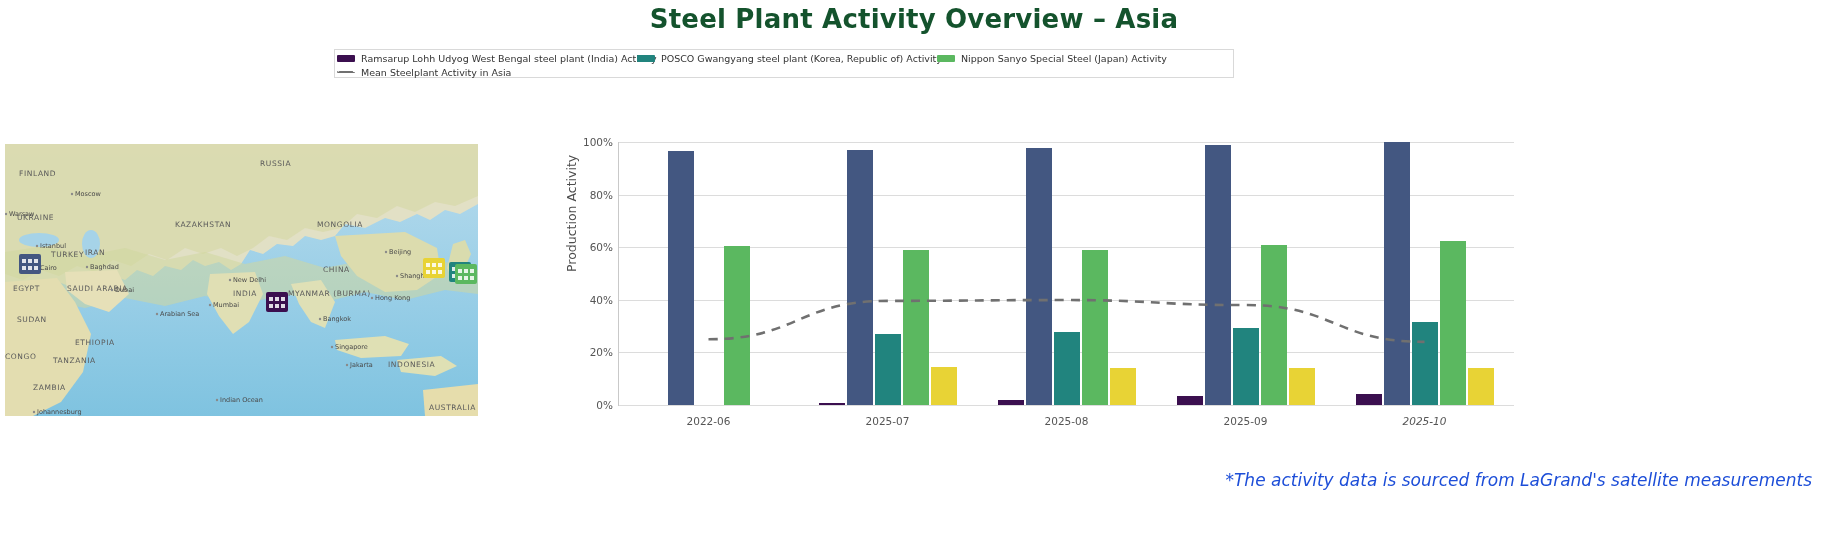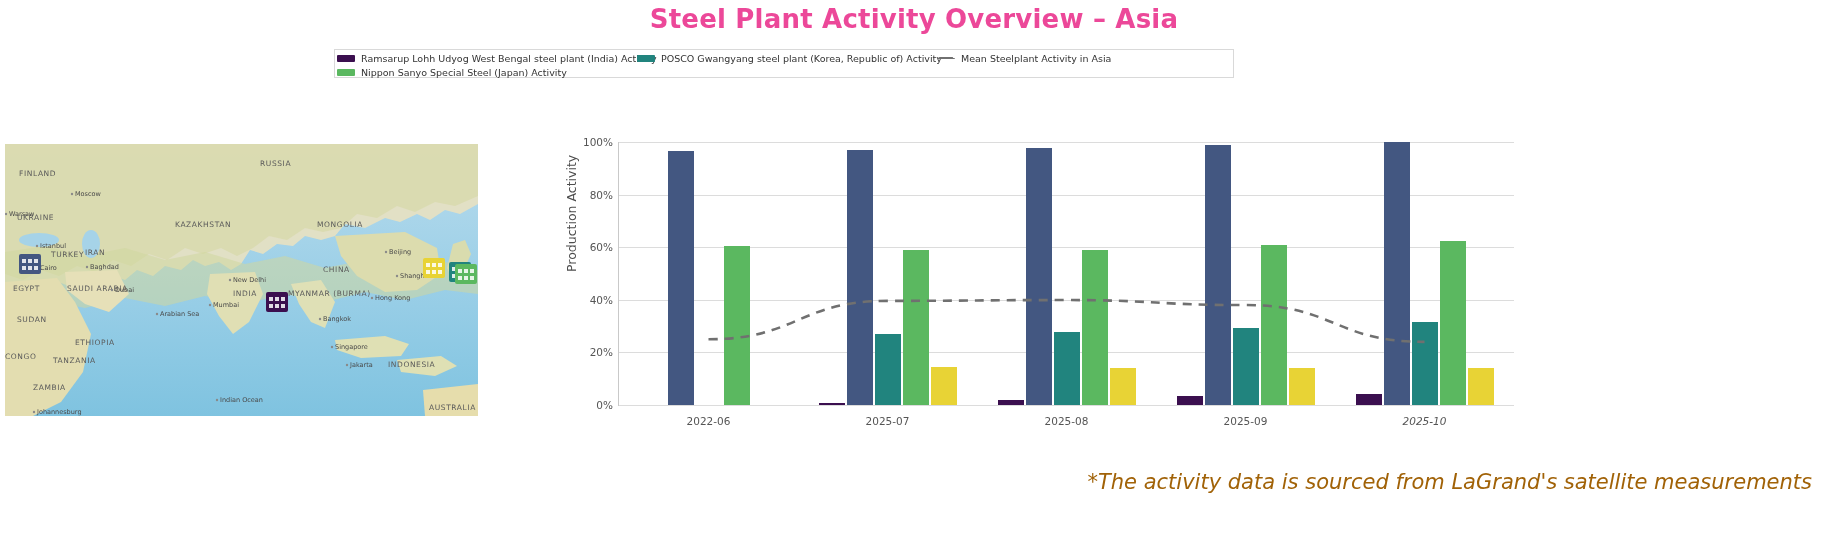--- a/index.html
+++ b/index.html
@@ -3,21 +3,21 @@
 <meta charset="utf-8">
 <style>
   html,body{margin:0;padding:0;}
   body{
     width:1828px;height:554px;background:#ffffff;
     font-family:"DejaVu Sans", sans-serif;
     color:#262626;overflow:hidden;position:relative;
   }
   #page-title{
     position:absolute;left:0;top:0;width:1828px;text-align:center;
-    font-size:26px;font-weight:bold;color:#ec4899;letter-spacing:.2px;
+    font-size:26px;font-weight:bold;color:#14532d;letter-spacing:.2px;
     top:4px;
   }
   
   #legend{
     position:absolute;left:334px;top:49px;width:900px;height:29px;
     border:1px solid #d9d9d9;background:#ffffff;
     box-sizing:border-box;
   }
   .legend-grid{
     display:grid;grid-template-columns:300px 300px 300px;
@@ -50,46 +50,46 @@
     border-left:1px solid #c9c9c9;border-bottom:1px solid #c9c9c9;
   }
   .gridline{position:absolute;left:0;right:0;height:1px;background:#dcdcdc;}
   .ytick{position:absolute;right:calc(100% + 6px);font-size:10.5px;color:#555;transform:translateY(-50%);white-space:nowrap;}
   .group{position:absolute;bottom:0;top:0;}
   .bars{position:absolute;left:0;right:0;bottom:0;top:0;display:flex;align-items:flex-end;justify-content:center;gap:2px;}
   .bar{width:26px;}
   .xtick{position:absolute;top:calc(100% + 10px);left:50%;transform:translateX(-50%);font-size:10.5px;color:#555;white-space:nowrap;}
   #meanline{position:absolute;left:0;top:0;right:0;bottom:0;overflow:visible;}
   #footnote{
-    position:absolute;right:16px;top:470px;font-size:21px;
-    font-style:italic;color:#a16207;margin-left:40px;
+    position:absolute;right:16px;top:470px;font-size:17px;
+    font-style:italic;color:#1d4ed8;margin-left:40px;
   }
 </style>
 </head>
 <body>
 
 <div id="page-title">Steel Plant Activity Overview – Asia</div>
 
 <div id="legend">
   <div class="legend-grid" id="legend-grid">
       <div class="legend-item">
         <span class="swatch" style="background: rgb(59, 15, 79);"></span>
         <span>Ramsarup Lohh Udyog West Bengal steel plant (India) Activity</span>
       </div>
       <div class="legend-item">
         <span class="swatch" style="background: rgb(33, 132, 126);"></span>
         <span>POSCO Gwangyang steel plant (Korea, Republic of) Activity</span>
       </div>
       <div class="legend-item">
+        <span class="swatch" style="background: rgb(91, 184, 96);"></span>
+        <span>Nippon Sanyo Special Steel (Japan) Activity</span>
+      </div>
+      <div class="legend-item">
         <span class="swatch dash"></span>
         <span>Mean Steelplant Activity in Asia</span>
-      </div>
-      <div class="legend-item">
-        <span class="swatch" style="background: rgb(91, 184, 96);"></span>
-        <span>Nippon Sanyo Special Steel (Japan) Activity</span>
       </div>
     </div>
 </div>
 
 <div id="map-panel">
   <svg class="map-svg" width="473" height="272" viewBox="0 0 473 272">
     <defs>
       <linearGradient id="oceanG" x1="0" y1="0" x2="0" y2="1">
         <stop offset="0%" stop-color="#b9dced"></stop>
         <stop offset="60%" stop-color="#96cde6"></stop>

